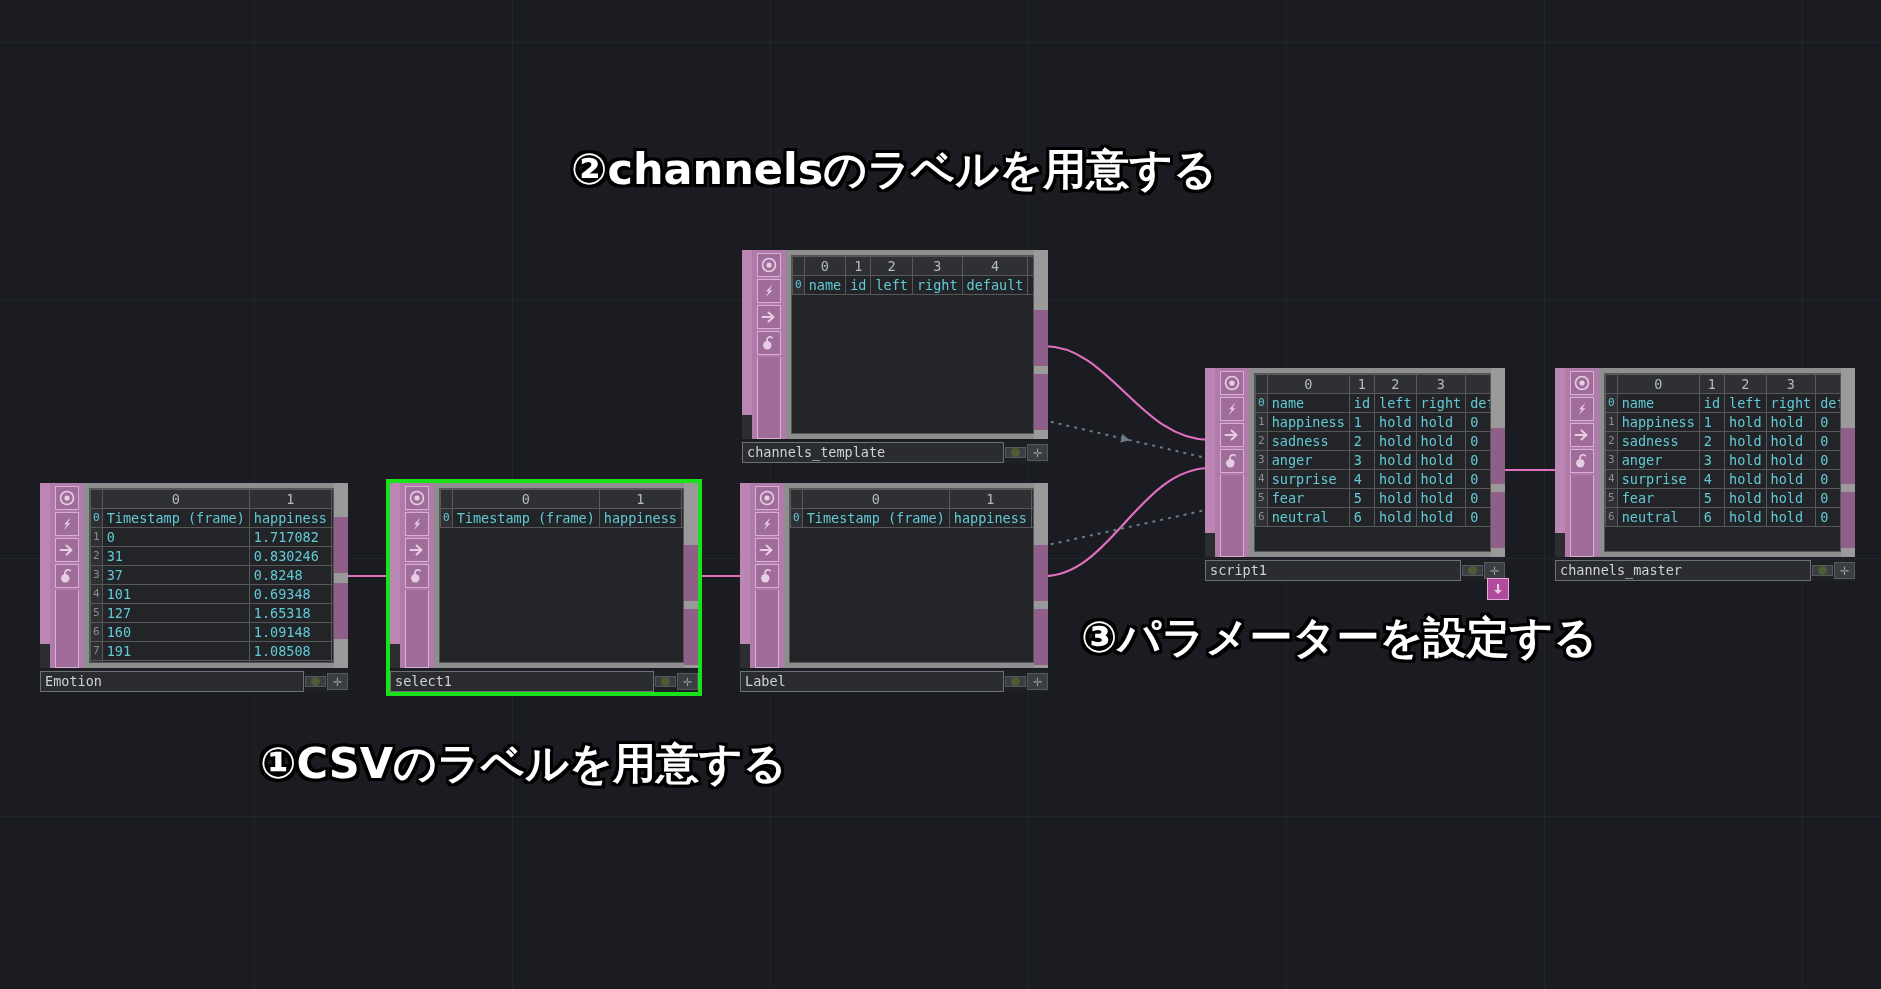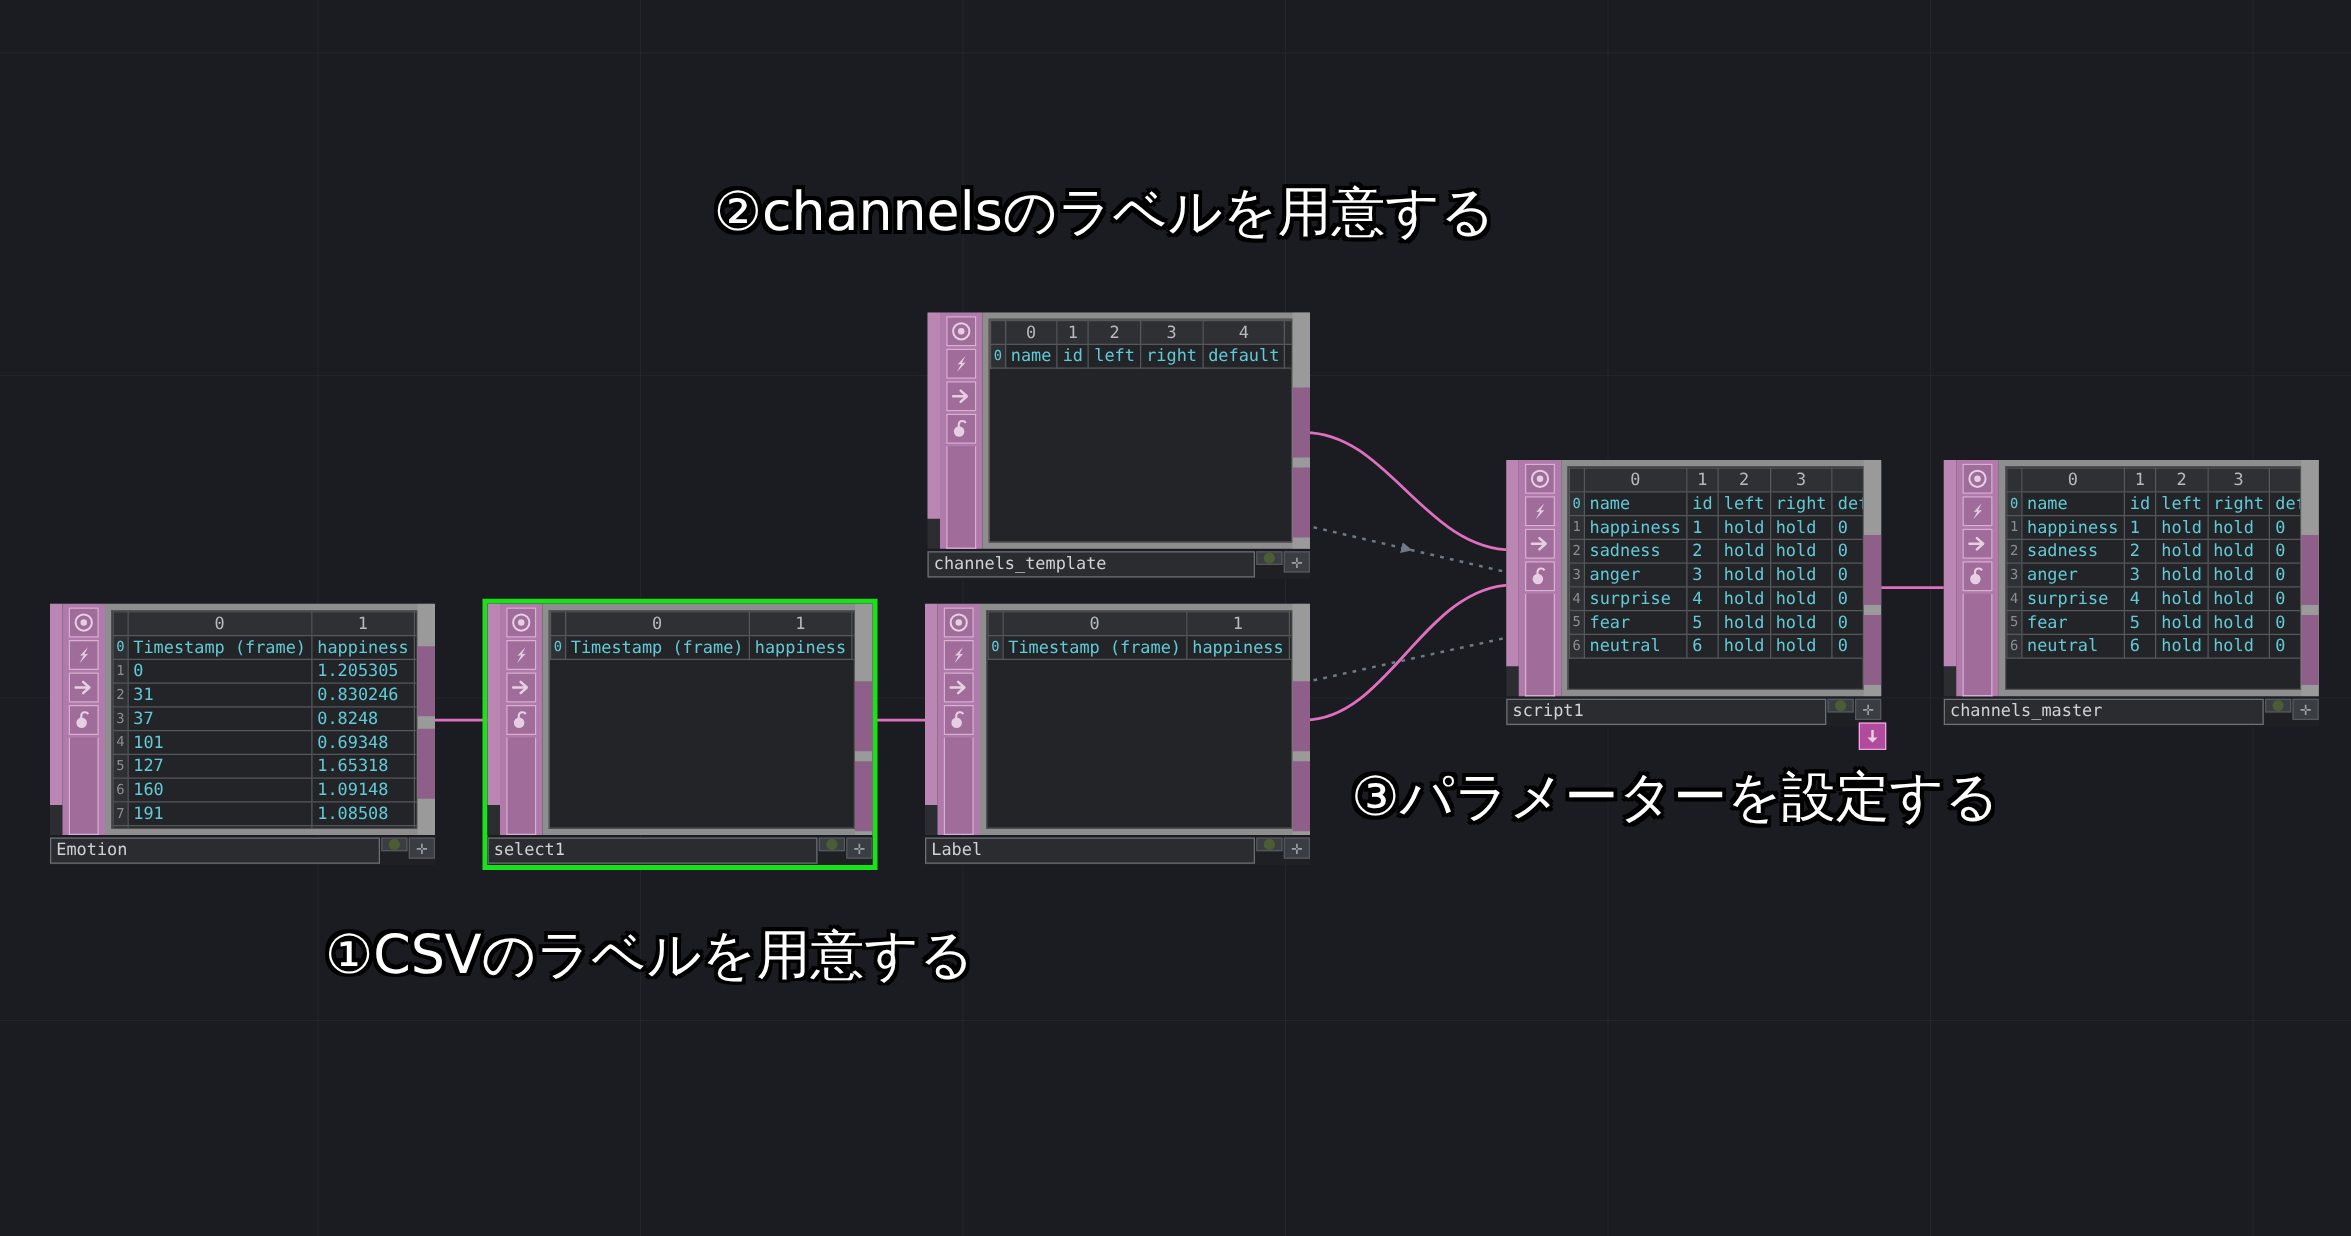--- a/index.html
+++ b/index.html
@@ -86,21 +86,21 @@
   
   .vscroll{
     position:absolute;right:0;top:0;bottom:0;width:14px;
     background:#9a9a9a;
   }
   .vthumb{position:absolute;right:0;width:14px;background:#8e5f89;}
 
   
   .footer{
     position:absolute;left:0;right:0;bottom:0;height:22px;
-    display:flex;align-items:flex-start;background:#1e2024;
+    display:flex;align-items:center;background:#1e2024;
   }
   .fname{
     flex:1 1 auto;background:#2a2c30;border:1px solid #6d7075;
     color:#cfd2d6;font-size:13.5px;line-height:19px;
     padding:0 4px;box-sizing:border-box;white-space:nowrap;overflow:hidden;
   }
   .fbtn{
     width:21px;flex:0 0 21px;background:#3a3d42;border:1px solid #55585d;
     box-sizing:border-box;display:flex;align-items:center;justify-content:center;
     margin-left:1px;
@@ -113,21 +113,21 @@
     position:absolute;width:22px;height:22px;
     background:#b24a9e;border:1px solid #e6a9dc;box-sizing:border-box;
     display:flex;align-items:center;justify-content:center;
   }
 
   
   .anno{
     position:absolute;
     color:#ffffff;
     font-family:"DejaVu Sans","Liberation Sans",sans-serif;
-    font-weight:normal;
+    font-weight:bold;
     white-space:nowrap;
     text-shadow:
       -3px -3px 0 #000, 3px -3px 0 #000, -3px 3px 0 #000, 3px 3px 0 #000,
       -3px 0 0 #000, 3px 0 0 #000, 0 -3px 0 #000, 0 3px 0 #000,
       -2px -2px 0 #000, 2px -2px 0 #000, -2px 2px 0 #000, 2px 2px 0 #000;
   }
 </style>
 </head>
 <body>
 
@@ -208,21 +208,21 @@
             <tbody>
               <tr class="hdrrow">
                 <td class="rownum">0</td>
                 <td>Timestamp (frame)</td>
                 <td>happiness</td>
                 <td>sad</td>
               </tr>
               <tr>
                 <td class="rownum">1</td>
                 <td>0</td>
-                <td>1.205305</td>
+                <td>1.717082</td>
                 <td>0.5</td>
               </tr>
               <tr>
                 <td class="rownum">2</td>
                 <td>31</td>
                 <td>0.830246</td>
                 <td>0.5</td>
               </tr>
               <tr>
                 <td class="rownum">3</td>

